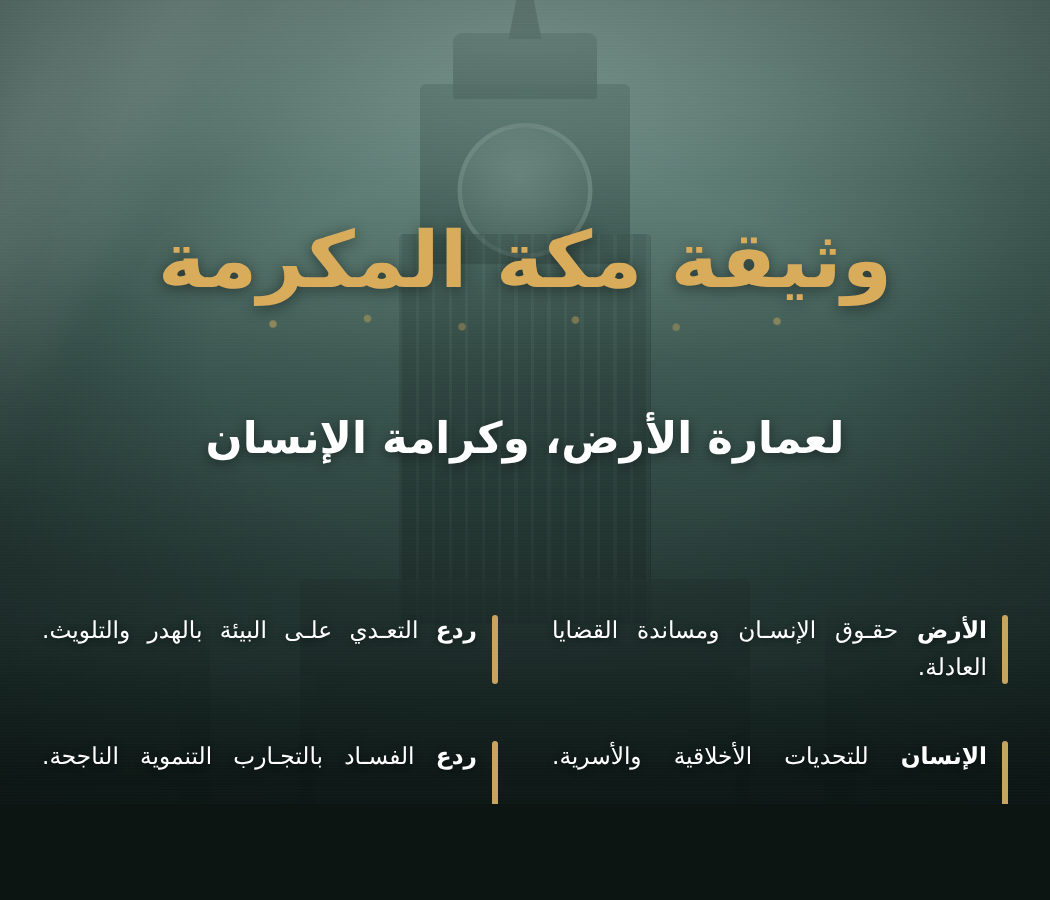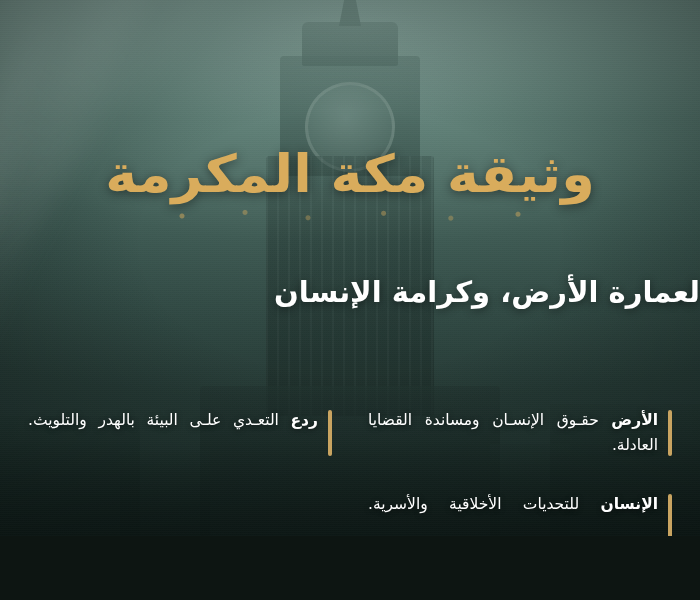--- a/index.html
+++ b/index.html
@@ -199,21 +199,21 @@
       radial-gradient(circle at 74% 62%, rgba(217,172,92,.40) 0 2px, transparent 3px),
       radial-gradient(circle at 90% 40%, rgba(217,172,92,.50) 0 2px, transparent 3px);
     opacity: .9;
   }
 
   .subtitle {
     position: absolute;
     top: 275px;
     left: 0;
     right: 0;
-    text-align: right;
+    text-align: center;
     font-size: 29px;
     font-weight: 700;
     color: #ffffff;
     direction: rtl;
     text-shadow: 0 2px 8px rgba(0,0,0,.45);
   }
 
   .pillars {
     position: absolute;
     top: 408px;
@@ -308,16 +308,20 @@
       <div class="pillar">
         <div class="pillar-bar"></div>
         <div class="pillar-text"><span class="lead">ردع</span><span> التعـدي علـى البيئة بالهدر والتلويث.</span></div>
       </div>
 
       <div class="pillar">
         <div class="pillar-bar"></div>
         <div class="pillar-text"><span class="lead">الإنسان</span><span> للتحديات الأخلاقية والأسرية.</span></div>
       </div>
 
+      <div class="pillar">
+        <div class="pillar-bar"></div>
+        <div class="pillar-text"><span class="lead">ردع</span><span> الفسـاد بالتجـارب التنموية الناجحة.</span></div>
+      </div>
 
     </div>
   </div>
 </div>
 
 </body></html>

